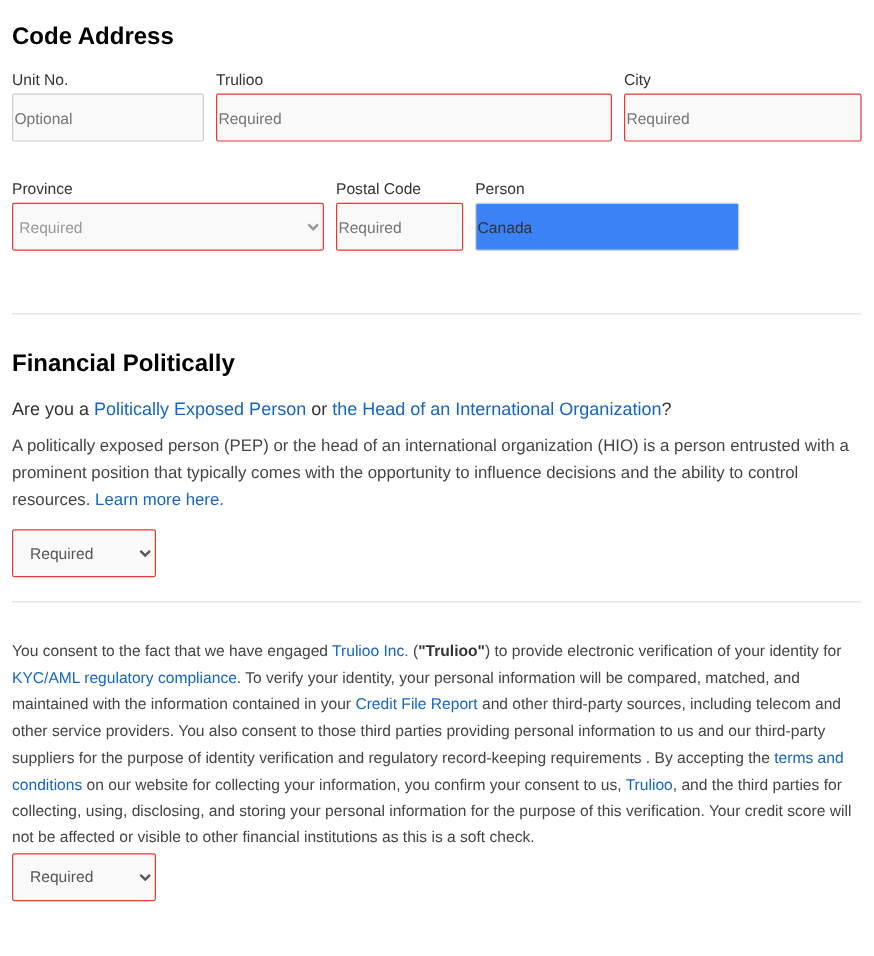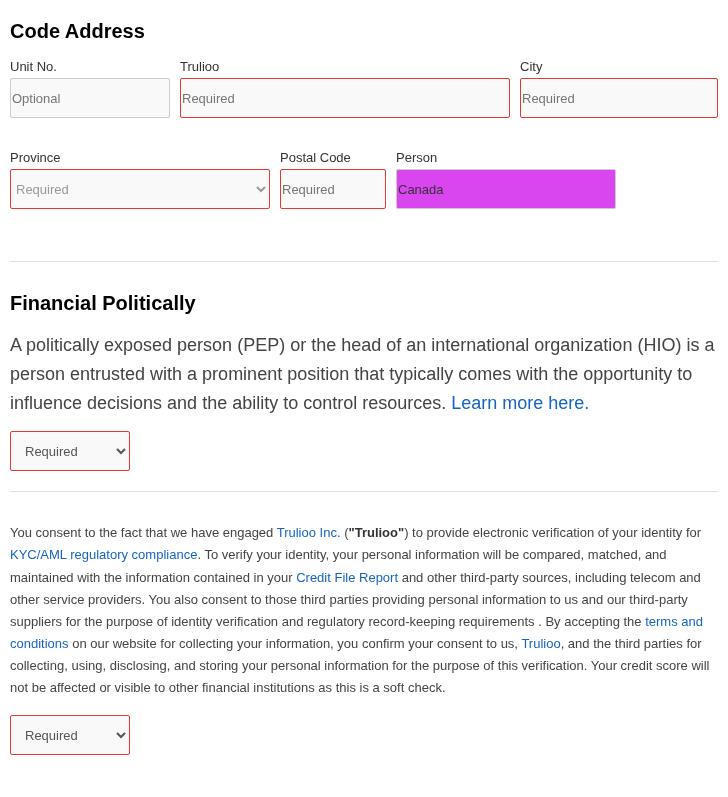--- a/index.html
+++ b/index.html
@@ -80,21 +80,21 @@
     .pep-question {
       font-size: 15px;
       margin-bottom: 8px;
       line-height: 1.4;
       color: #333;
     }
     .pep-question span.link {
       color: #1565c0;
     }
     .pep-description {
-      font-size: 18px;
+      font-size: 14px;
       color: #444;
       line-height: 1.6;
       margin-bottom: 14px;
     }
     .pep-description a {
       color: #1565c0;
       text-decoration: none;
     }
     .pep-select-group {
       margin-top: 8px;
@@ -107,21 +107,21 @@
       border-radius: 2px;
       color: #555;
       background: #f9f9f9;
       width: 120px;
     }
     
     .trulioo-body {
       font-size: 13px;
       color: #444;
       line-height: 1.7;
-      margin-bottom: 16px;
+      margin-bottom: 2px;
     }
     .trulioo-body span.link {
       color: #1565c0;
     }
     .trulioo-body strong {
       font-weight: bold;
       color: #333;
     }
     .trulioo-select-group select {
       height: 40px;
@@ -165,28 +165,31 @@
         <option value="ON">Ontario</option>
         <option value="QC">Quebec</option>
       </select>
     </div>
     <div class="form-group postal-code">
       <label>Postal Code</label>
       <input type="text" class="required-border" placeholder="Required" style="">
     </div>
     <div class="form-group country">
       <label>Person</label>
-      <input type="text" class="optional-border" value="Canada" style="color: rgb(51, 51, 51); background: #d946ef;">
+      <input type="text" class="optional-border" value="Canada" style="color: rgb(51, 51, 51); background: #3b82f6;">
     </div>
   </div>
 </div>
 
 <div class="section">
   <div class="section-title">Financial Politically</div>
 
+  <div class="pep-question">
+    Are you a <span class="link">Politically Exposed Person</span> or <span class="link">the Head of an International Organization</span>?
+  </div>
 
   <div class="pep-description">
     A politically exposed person (PEP) or the head of an international organization (HIO) is a person entrusted with a prominent position that typically comes with the opportunity to influence decisions and the ability to control resources. <a href="#">Learn more here.</a>
   </div>
 
   <div class="pep-select-group">
     <select>
       <option value="">Required</option>
       <option value="yes">Yes</option>
       <option value="no">No</option>

